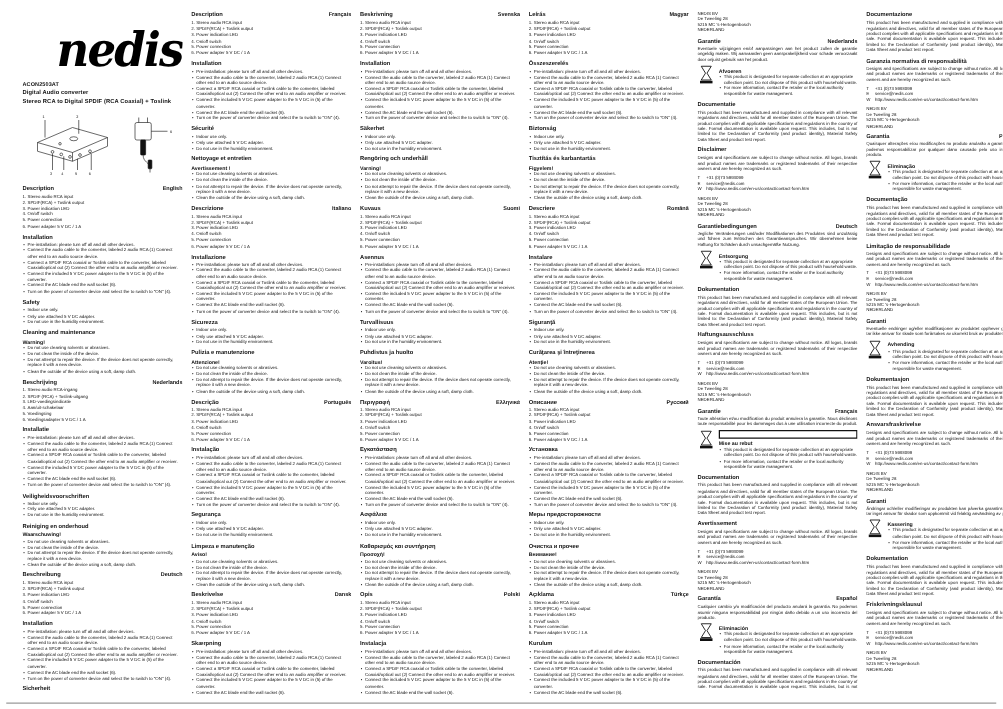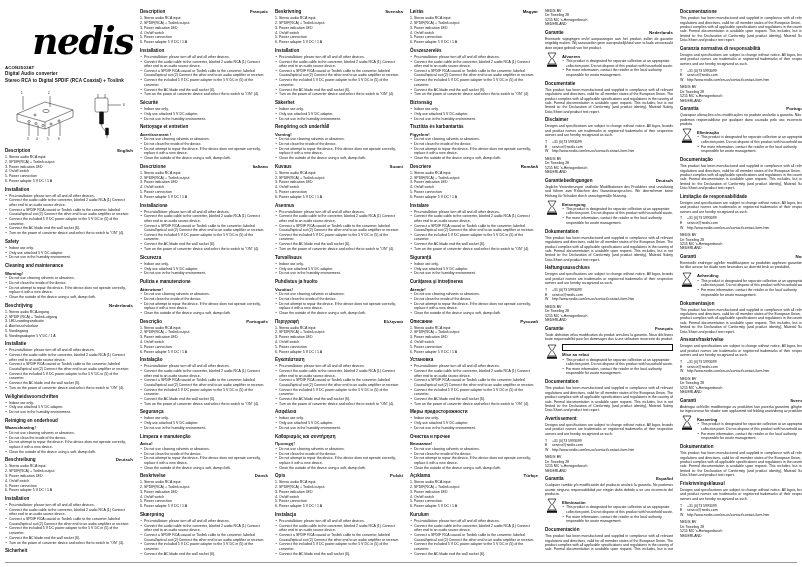--- a/index.html
+++ b/index.html
@@ -7,21 +7,21 @@
     width:802px;height:567px;
     background:#ffffff;
     font-family:"Liberation Sans", sans-serif;
     color:#111;
     overflow:hidden;
   }
   .page{
     position:relative;
     width:802px;height:567px;
     box-sizing:border-box;
-    padding:6px 5px 10px 5px;
+    padding:6px 5px 10px 18px;
   }
   .cols{
     display:flex;
     gap:7px;
     height:551px;
   }
   .col{
     width:128px;
     flex:0 0 128px;
     height:100%;

